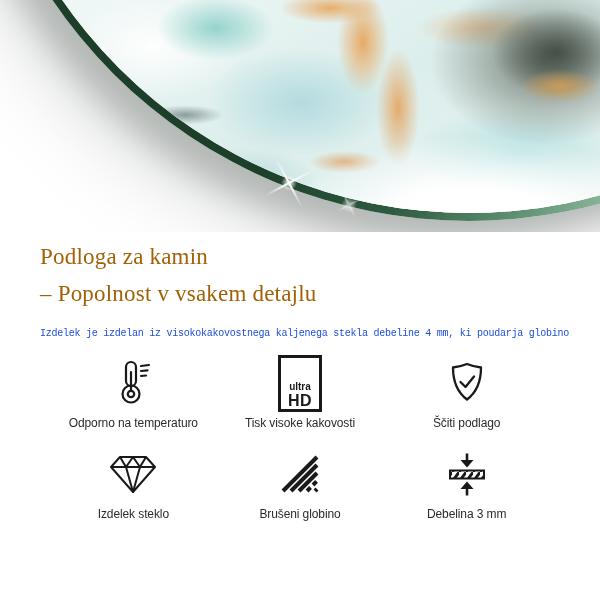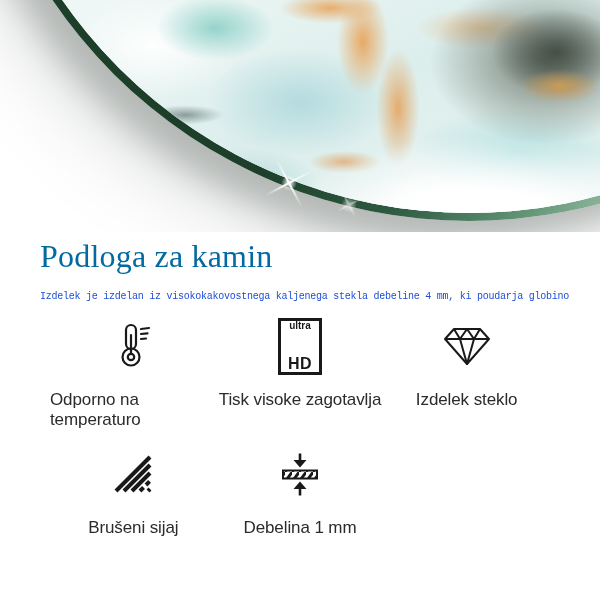--- a/index.html
+++ b/index.html
@@ -46,32 +46,32 @@
     background:linear-gradient(90deg,rgba(255,255,255,0),rgba(255,255,255,0.95) 42%,#fff 50%,rgba(255,255,255,0.95) 58%,rgba(255,255,255,0));}
   .sparkle .rv{top:0;left:50%;height:100%;width:2px;margin-left:-1px;
     background:linear-gradient(180deg,rgba(255,255,255,0),rgba(255,255,255,0.95) 42%,#fff 50%,rgba(255,255,255,0.95) 58%,rgba(255,255,255,0));}
   .sparkle .glow{left:50%;top:50%;width:16px;height:16px;margin:-8px 0 0 -8px;border-radius:50%;
     background:radial-gradient(circle,rgba(255,255,255,1) 0%,rgba(255,255,255,0) 70%);}
   .sparkle.s1{left:262px;top:156px;width:54px;height:54px;}
   .sparkle.s2{left:336px;top:192px;width:26px;height:26px;opacity:0.65;}
   
   .content{padding:0 40px;}
   h1{margin:6px 0 0 0;font-family:"Liberation Serif","DejaVu Serif",serif;font-weight:400;
-     font-size:32px;line-height:37px;color:#0369a1;letter-spacing:0.2px;}
+     font-size:23px;line-height:37px;color:#a16207;letter-spacing:0.2px;}
   h1 .hl{display:block;}
   .desc{margin:9px 0 0 0;}
   .desc .dl{display:block;white-space:nowrap;font-size:10px;letter-spacing:-0.25px;
     line-height:26px;color:#1d4ed8;font-family:Liberation Mono, monospace;}
   
   .features{display:grid;grid-template-columns:repeat(3,1fr);margin:12px 10px 0;row-gap:20px;}
   .feature{display:flex;flex-direction:column;align-items:center;}
   .icon-box{height:48px;display:flex;align-items:center;justify-content:center;}
-  .feature .label{margin-top:20px;font-size:17px;color:#2b2b2b;letter-spacing:-0.1px;}
+  .feature .label{margin-top:9px;font-size:12px;color:#2b2b2b;letter-spacing:-0.1px;}
   .hd-badge{width:44px;height:57px;border:3px solid #191919;box-sizing:border-box;
-    display:flex;flex-direction:column;align-items:center;justify-content:space-between;line-height:1;color:#191919;}
+    display:flex;flex-direction:column;align-items:center;justify-content:flex-end;line-height:1;color:#191919;}
   .hd-badge .u{font-size:10px;font-weight:700;margin-bottom:1px;}
   .hd-badge .h{font-size:16px;font-weight:700;letter-spacing:0.5px;}
   svg.fi{display:block;}
 </style>
 </head>
 <body>
 
 <div class="page">
 
   <div class="hero">
@@ -87,20 +87,21 @@
     <div class="sparkle s2">
         <i class="rh"></i>
         <i class="rv"></i>
         <i class="glow"></i>
       </div>
   </div>
 
   <div class="content">
     <h1>
       <span class="hl">Podloga za kamin</span>
+      <span class="hl">– Popolnost v vsakem detajlu</span>
     </h1>
 
     <div class="desc">
       <span class="dl">Izdelek je izdelan iz visokokakovostnega kaljenega stekla debeline 4 mm, ki poudarja globino</span>
     </div>
 
     <div class="features">
 
       <div class="feature">
         <div class="icon-box">
@@ -117,23 +118,32 @@
         <div class="label">Odporno na temperaturo</div>
       </div>
 
       <div class="feature">
         <div class="icon-box">
           <div class="hd-badge">
             <span class="u">ultra</span>
             <span class="h">HD</span>
           </div>
         </div>
-        <div class="label">Tisk visoke zagotavlja</div>
+        <div class="label">Tisk visoke kakovosti</div>
       </div>
 
+      <div class="feature">
+        <div class="icon-box">
+          <svg class="fi" width="44" height="46" viewBox="0 0 44 46" fill="none" stroke="#191919" stroke-width="2.3" stroke-linecap="round" stroke-linejoin="round">
+            <path d="M22 4 C27 6 31.5 7 36 7.5 C36 20 32 32 22 39.5 C12 32 8 20 8 7.5 C12.5 7 17 6 22 4 Z"></path>
+            <path d="M15.5 22 L20.5 27 L29 16.5"></path>
+          </svg>
+        </div>
+        <div class="label">Ščiti podlago</div>
+      </div>
 
       <div class="feature">
         <div class="icon-box">
           <svg class="fi" width="48" height="42" viewBox="0 0 48 42" fill="none" stroke="#191919" stroke-width="2" stroke-linejoin="round">
             <path d="M11 4 L37 4 L46 14 L24 39 L2 14 Z"></path>
             <path d="M2 14 L46 14"></path>
             <path d="M11 4 L17 14 L24 4 L31 14 L37 4"></path>
             <path d="M17 14 L24 39 L31 14"></path>
           </svg>
         </div>
@@ -143,36 +153,36 @@
       <div class="feature">
         <div class="icon-box">
           <svg class="fi" width="44" height="44" viewBox="0 0 44 44" fill="none" stroke="#191919" stroke-width="4">
             <line x1="5" y1="39" x2="39" y2="5"></line>
             <line x1="13" y1="39" x2="39" y2="13"></line>
             <line x1="21" y1="39" x2="39" y2="21"></line>
             <line x1="29" y1="39" x2="39" y2="29" stroke-dasharray="5 3.5"></line>
             <line x1="37" y1="39" x2="39" y2="37"></line>
           </svg>
         </div>
-        <div class="label">Brušeni sijaj</div>
+        <div class="label">Brušeni globino</div>
       </div>
 
       <div class="feature">
         <div class="icon-box">
           <svg class="fi" width="44" height="45" viewBox="0 0 44 45" fill="none">
             <defs>
               <pattern id="hatch4" width="7" height="10" patternUnits="userSpaceOnUse">
                 <path d="M-1 11 L8 -1" stroke="#191919" stroke-width="3"></path>
               </pattern>
             </defs>
             <line x1="22" y1="1.5" x2="22" y2="8" stroke="#191919" stroke-width="2.6"></line>
             <polygon points="15.5,8 28.5,8 22,15.5" fill="#191919"></polygon>
             <rect x="5" y="18.5" width="34" height="8" fill="url(#hatch4)" stroke="#191919" stroke-width="2"></rect>
             <polygon points="15.5,37 28.5,37 22,29.5" fill="#191919"></polygon>
             <line x1="22" y1="37" x2="22" y2="43.5" stroke="#191919" stroke-width="2.6"></line>
           </svg>
         </div>
-        <div class="label">Debelina 1 mm</div>
+        <div class="label">Debelina 3 mm</div>
       </div>
 
     </div>
   </div>
 </div>
 
 </body></html>

